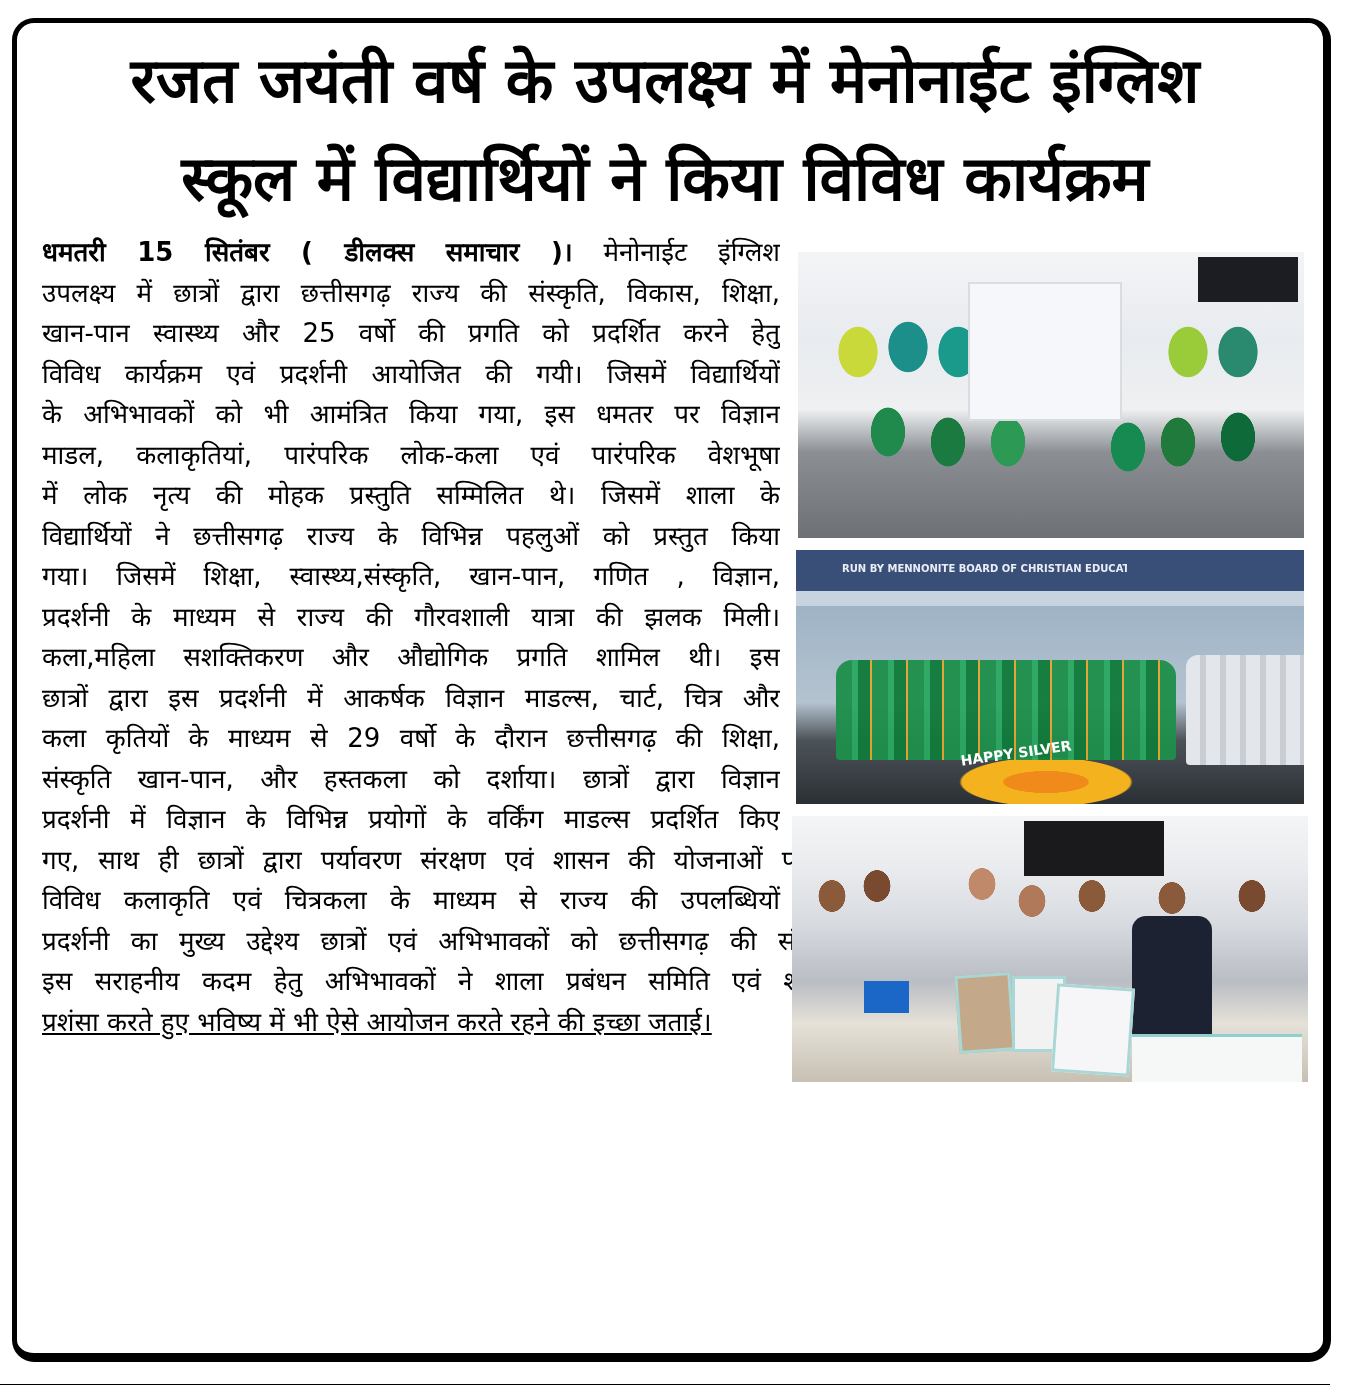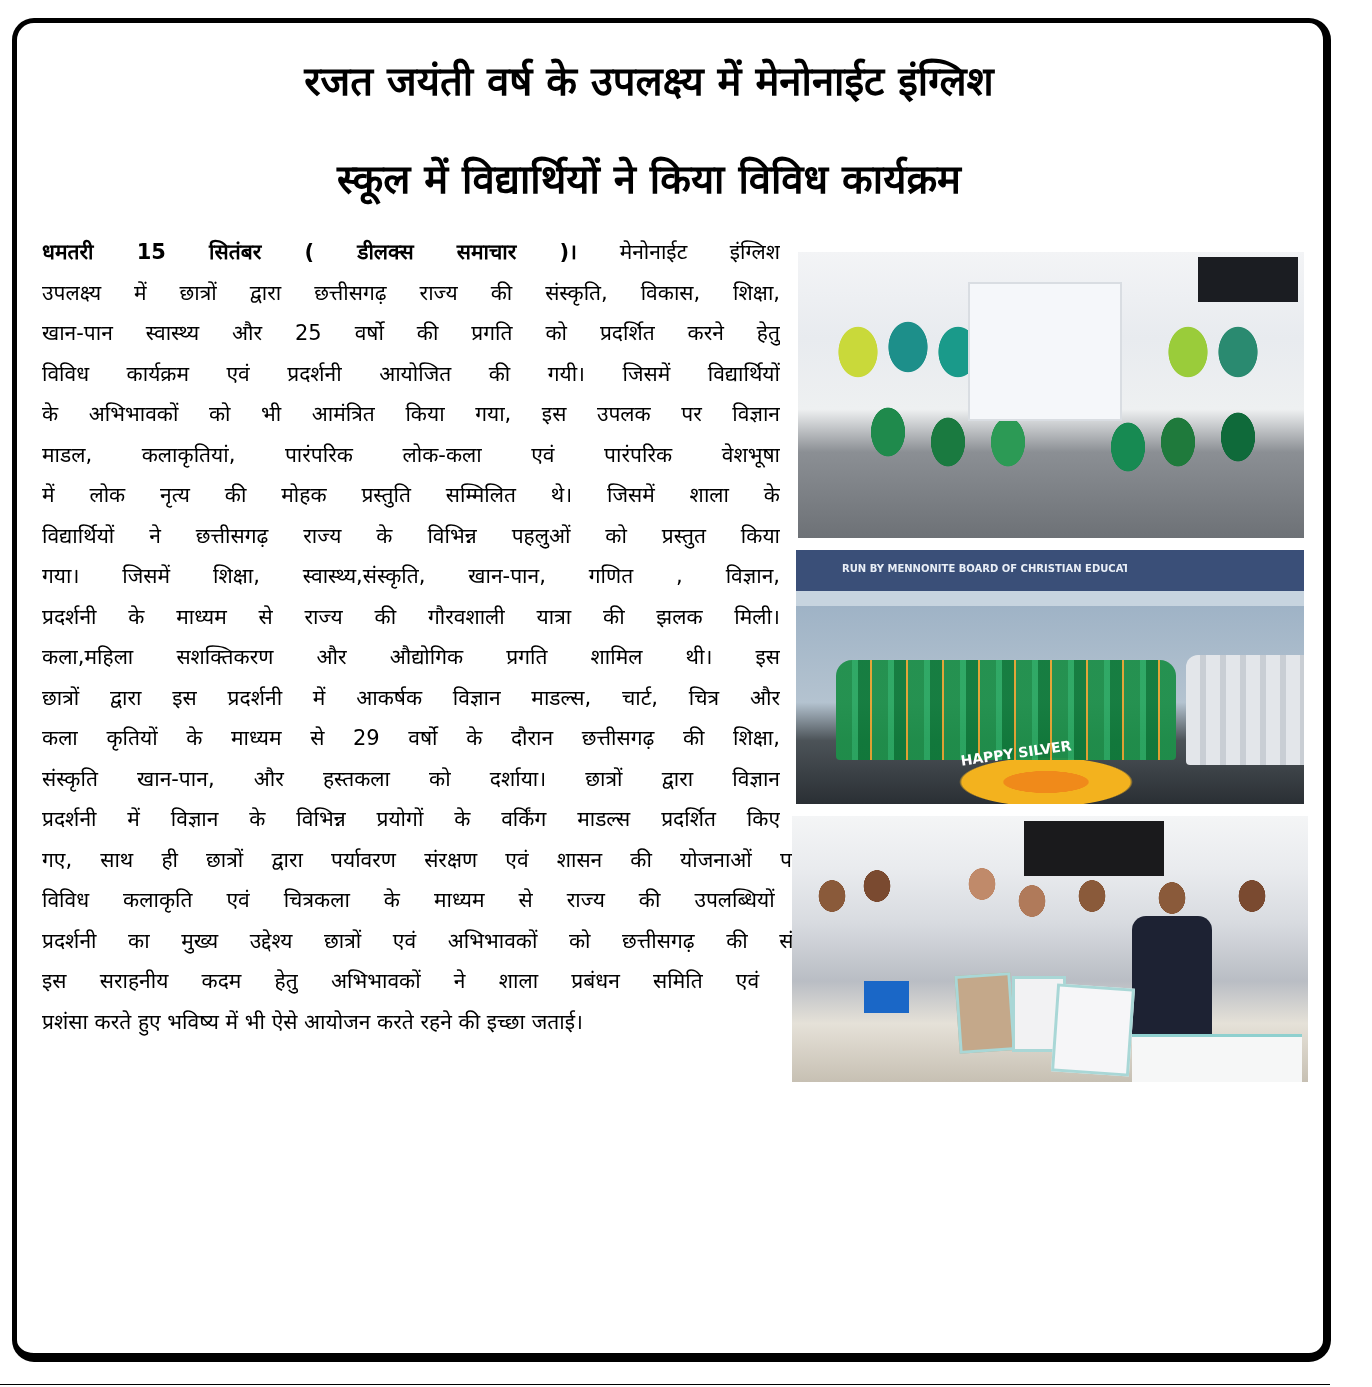--- a/index.html
+++ b/index.html
@@ -23,40 +23,40 @@
       height: 1330px;
       border: 5px solid #000;
       border-right-width: 8px;
       border-bottom-width: 9px;
       border-radius: 22px;
       background: #fff;
       box-sizing: content-box;
     }
     .headline {
       position: absolute;
-      left: 4px;
+      left: 20px;
       top: 32px;
       width: 1290px;
       text-align: center;
       font-weight: bold;
-      font-size: 40px;
+      font-size: 62px;
       line-height: 98px;
       letter-spacing: 0px;
       margin: 0;
     }
     .headline .line {
       display: block;
       white-space: nowrap;
     }
     .article {
       position: absolute;
       left: 42px;
       top: 232px;
       width: 1262px;
-      font-size: 21px;
+      font-size: 26px;
       line-height: 40.5px;
       text-align: justify;
     }
     .article .row {
       display: block;
       white-space: nowrap;
       height: 40.5px;
     }
     .article .col-row {
       width: 738px;
@@ -65,20 +65,21 @@
       overflow: hidden;
     }
     .article .full-row {
       width: 1262px;
       text-align-last: justify;
       text-align: justify;
       overflow: hidden;
     }
     .article .last-row {
       text-align-last: left;
+      text-decoration: underline;
     }
     .dateline {
       font-weight: bold;
     }
     .photo {
       position: absolute;
       overflow: hidden;
       border: 0;
     }
     .photo-1 {
@@ -272,21 +273,21 @@
 <h1 class="headline">
   <span class="line">रजत जयंती वर्ष के उपलक्ष्य में मेनोनाईट इंग्लिश</span>
   <span class="line">स्कूल में विद्यार्थियों ने किया विविध कार्यक्रम</span>
 </h1>
 
 <div class="article">
   <span class="row col-row"><span class="dateline">धमतरी 15 सितंबर ( डीलक्स समाचार )।</span> <span>मेनोनाईट इंग्लिश</span></span>
   <span class="row col-row">उपलक्ष्य में छात्रों द्वारा छत्तीसगढ़ राज्य की संस्कृति, विकास, शिक्षा,</span>
   <span class="row col-row">खान-पान स्वास्थ्य और 25 वर्षो की प्रगति को प्रदर्शित करने हेतु</span>
   <span class="row col-row">विविध कार्यक्रम एवं प्रदर्शनी आयोजित की गयी। जिसमें विद्यार्थियों</span>
-  <span class="row col-row">के अभिभावकों को भी आमंत्रित किया गया, इस उपलक पर विज्ञान</span>
+  <span class="row col-row">के अभिभावकों को भी आमंत्रित किया गया, इस धमतर पर विज्ञान</span>
   <span class="row col-row">माडल, कलाकृतियां, पारंपरिक लोक-कला एवं पारंपरिक वेशभूषा</span>
   <span class="row col-row">में लोक नृत्य की मोहक प्रस्तुति सम्मिलित थे। जिसमें शाला के</span>
   <span class="row col-row">विद्यार्थियों ने छत्तीसगढ़ राज्य के विभिन्न पहलुओं को प्रस्तुत किया</span>
   <span class="row col-row">गया। जिसमें शिक्षा, स्वास्थ्य,संस्कृति, खान-पान, गणित , विज्ञान,</span>
   <span class="row col-row">प्रदर्शनी के माध्यम से राज्य की गौरवशाली यात्रा की झलक मिली।</span>
   <span class="row col-row">कला,महिला सशक्तिकरण और औद्योगिक प्रगति शामिल थी। इस</span>
   <span class="row col-row">छात्रों द्वारा इस प्रदर्शनी में आकर्षक विज्ञान माडल्स, चार्ट, चित्र और</span>
   <span class="row col-row">कला कृतियों के माध्यम से 29 वर्षो के दौरान छत्तीसगढ़ की शिक्षा,</span>
   <span class="row col-row">संस्कृति खान-पान, और हस्तकला को दर्शाया। छात्रों द्वारा विज्ञान</span>
   <span class="row col-row">प्रदर्शनी में विज्ञान के विभिन्न प्रयोगों के वर्किंग माडल्स प्रदर्शित किए</span>

